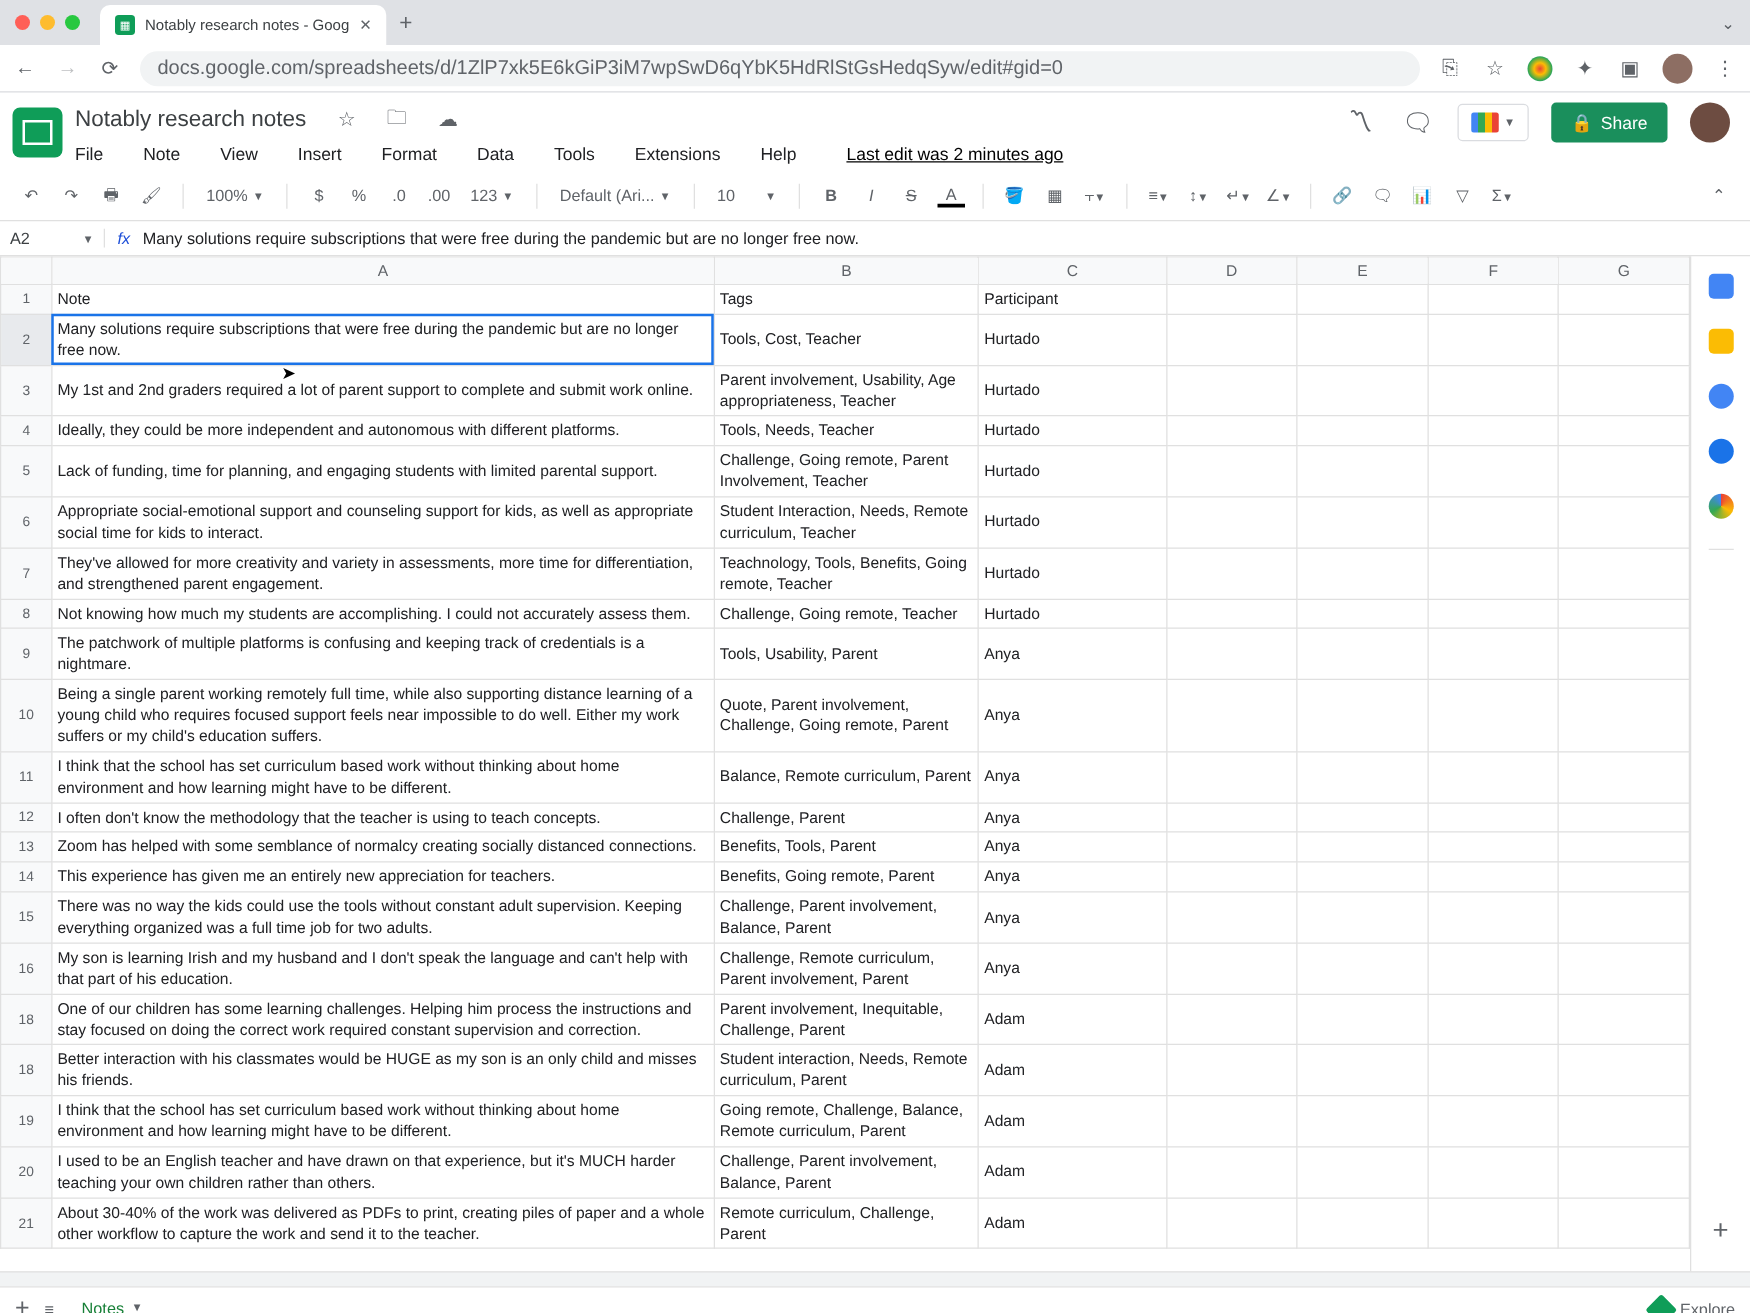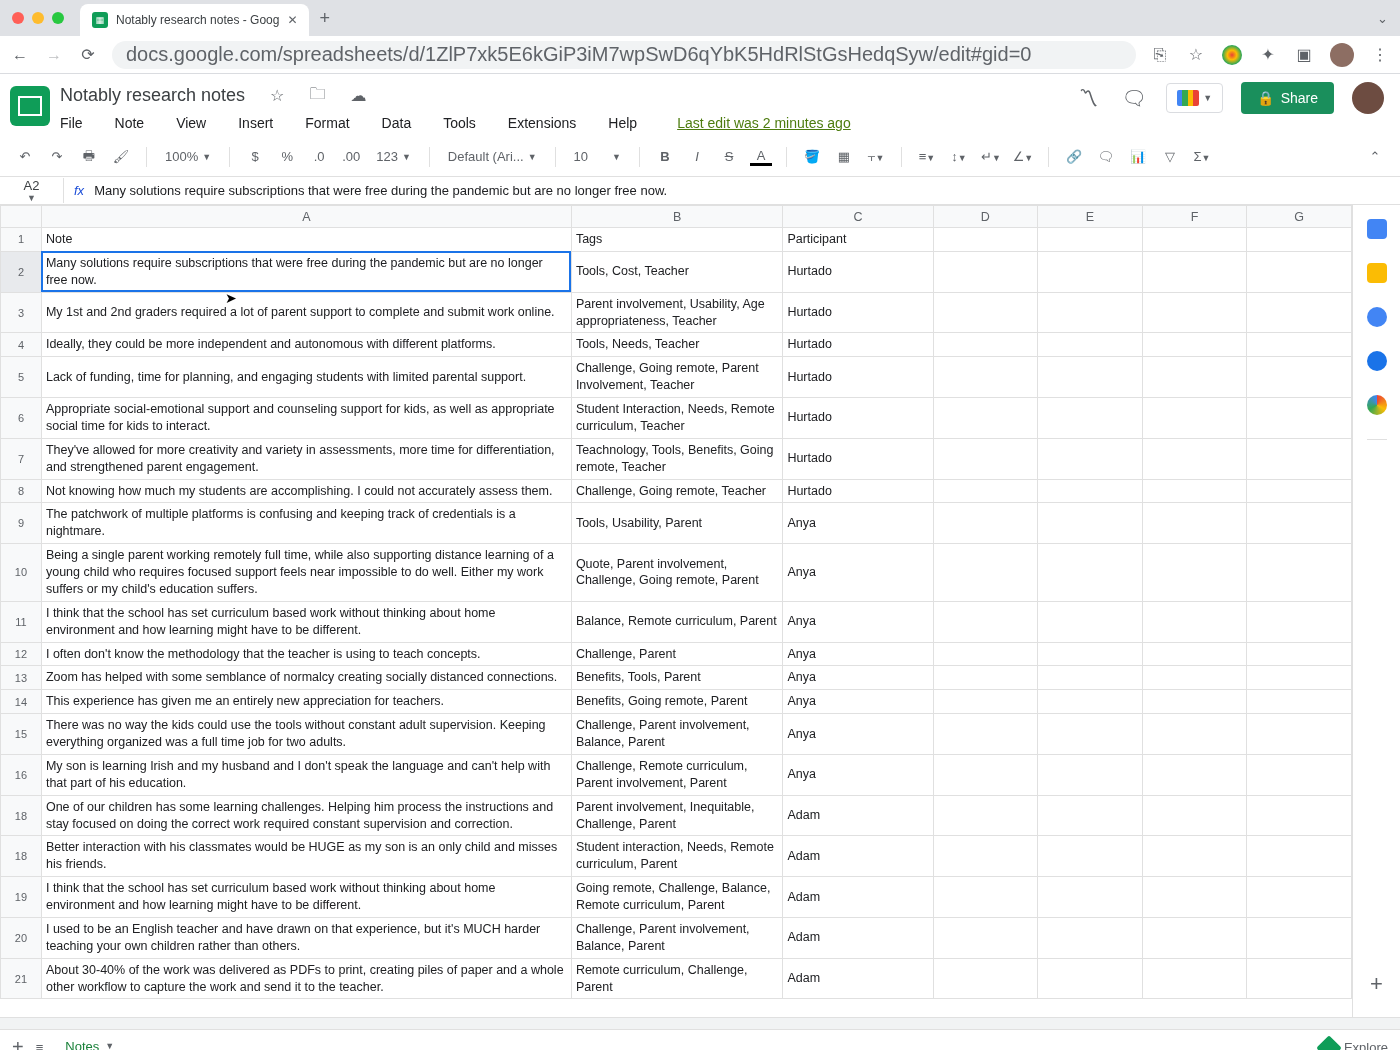--- a/index.html
+++ b/index.html
@@ -13,55 +13,55 @@
 .tl-yellow { background: #febc2e; }
 .tl-green { background: #28c840; }
 .tab { background: #fff; border-radius: 8px 8px 0 0; padding: 6px 12px; display: flex; align-items: center; gap: 8px; min-width: 200px; height: 32px; margin-top: 4px; font-size: 12px; color: #3c4043; }
 .tab-favicon { width: 16px; height: 16px; background: #0f9d58; border-radius: 3px; display:flex; align-items:center; justify-content:center; color:#fff; font-size:9px; }
 .tab-close { color: #5f6368; margin-left: auto; }
 .new-tab { margin-left: 10px; color: #5f6368; font-size: 18px; }
 .tab-dropdown { margin-left: auto; color: #5f6368; }
 
 .url-bar-row { background: #fff; height: 38px; border-bottom: 1px solid #dadce0; display: flex; align-items: center; padding: 0 10px; gap: 14px; }
 .nav-icon { color: #5f6368; font-size: 16px; width: 20px; text-align: center; }
-.url-pill { flex: 1; background: #f1f3f4; border-radius: 16px; height: 28px; display: flex; align-items: center; padding: 0 14px; font-size: 20px; color: #5f6368; }
+.url-pill { flex: 1; background: #f1f3f4; border-radius: 16px; height: 28px; display: flex; align-items: center; padding: 0 14px; font-size: 16px; color: #5f6368; }
 .url-icons { display: flex; gap: 16px; align-items: center; }
 .avatar-small { width: 24px; height: 24px; border-radius: 50%; background: #8d6e63; }
 .ext-icon { width: 20px; height: 20px; border-radius: 50%; background: radial-gradient(circle, #ea4335, #fbbc04, #34a853, #4285f4); }
 
 
 .sheets-header { display: flex; align-items: flex-start; padding: 8px 16px 0 10px; gap: 10px; }
 .sheets-logo { width: 40px; height: 40px; background: #0f9d58; border-radius: 6px; margin-top: 4px; position: relative; }
 .sheets-logo::after { content: ""; position: absolute; inset: 10px 8px; border: 2px solid #fff; }
 .title-area { flex: 1; }
 .doc-title-row { display: flex; align-items: center; gap: 25px; }
 .doc-title { font-size: 18px; color: #3c4043; }
 .title-icon { color: #5f6368; font-size: 16px; }
 .menus { display: flex; gap: 32px; font-size: 14px; color: #202124; margin-top: 6px; }
 .menu-item { cursor: pointer; }
-.last-edit { color: #4d7c0f; text-decoration: underline; margin-left: 8px; }
+.last-edit { color: #000000; text-decoration: underline; margin-left: 8px; }
 .header-right { display: flex; align-items: center; gap: 18px; }
 .hr-icon { color: #5f6368; font-size: 20px; width: 28px; text-align: center; }
 .meet-btn { background: #fff; border: 1px solid #dadce0; border-radius: 4px; padding: 6px 10px; display:flex; align-items:center; gap:4px; }
 .meet-icon { width: 22px; height: 16px; background: linear-gradient(90deg, #4285f4 25%, #34a853 25% 50%, #fbbc04 50% 75%, #ea4335 75%); border-radius: 2px; }
 .share-btn { background: #1a8f5c; color: #fff; border-radius: 4px; padding: 8px 16px; font-size: 14px; font-weight: 500; display: flex; align-items: center; gap: 6px; }
 .avatar-big { width: 32px; height: 32px; border-radius: 50%; background: #6d4c41; }
 
 
 .toolbar { height: 40px; border-bottom: 1px solid #e0e0e0; display: flex; align-items: center; padding: 0 14px; gap: 10px; color: #5f6368; font-size: 13px; margin-top: 6px; }
 .tb-divider { width: 1px; height: 20px; background: #e0e0e0; margin: 0 4px; }
 .tb-btn { min-width: 22px; text-align: center; }
 .zoom-sel, .font-sel, .size-sel { display: flex; align-items: center; gap: 4px; padding: 0 4px; }
 .font-sel { min-width: 90px; }
 .caret { font-size: 9px; color: #5f6368; }
 .tb-collapse { margin-left: auto; }
 
 
 .formula-bar { height: 28px; border-bottom: 1px solid #e0e0e0; display: flex; align-items: center; font-size: 13px; }
-.name-box { width: 64px; border-right: 1px solid #e0e0e0; padding: 0 8px; color: #3c4043; display:flex; justify-content:space-between; align-items:center;flex-direction:column; }
+.name-box { width: 84px; border-right: 1px solid #e0e0e0; padding: 0 8px; color: #3c4043; display:flex; justify-content:space-between; align-items:center; }
 .fx { padding: 0 10px; color: #1d4ed8; font-style: italic; }
 .formula-content { flex: 1; color: #202124; }
 
 
 .grid-wrap { display: flex; height: calc(1050px - 36px - 38px - 60px - 40px - 28px - 36px); }
 .grid { flex: 1; overflow: hidden; position: relative; }
 table { border-collapse: collapse; width: 100%; table-layout: fixed; }
 th, td { border: 1px solid #e0e0e0; font-size: 12.5px; text-align: left; vertical-align: middle; padding: 3px 4px; }
 thead th { background: #f8f9fa; color: #5f6368; text-align: center; font-weight: normal; height: 22px; position: sticky; top: 0; }
 .row-hdr { background: #f8f9fa; color: #5f6368; text-align: center; width: 36px; font-size: 11px; }

